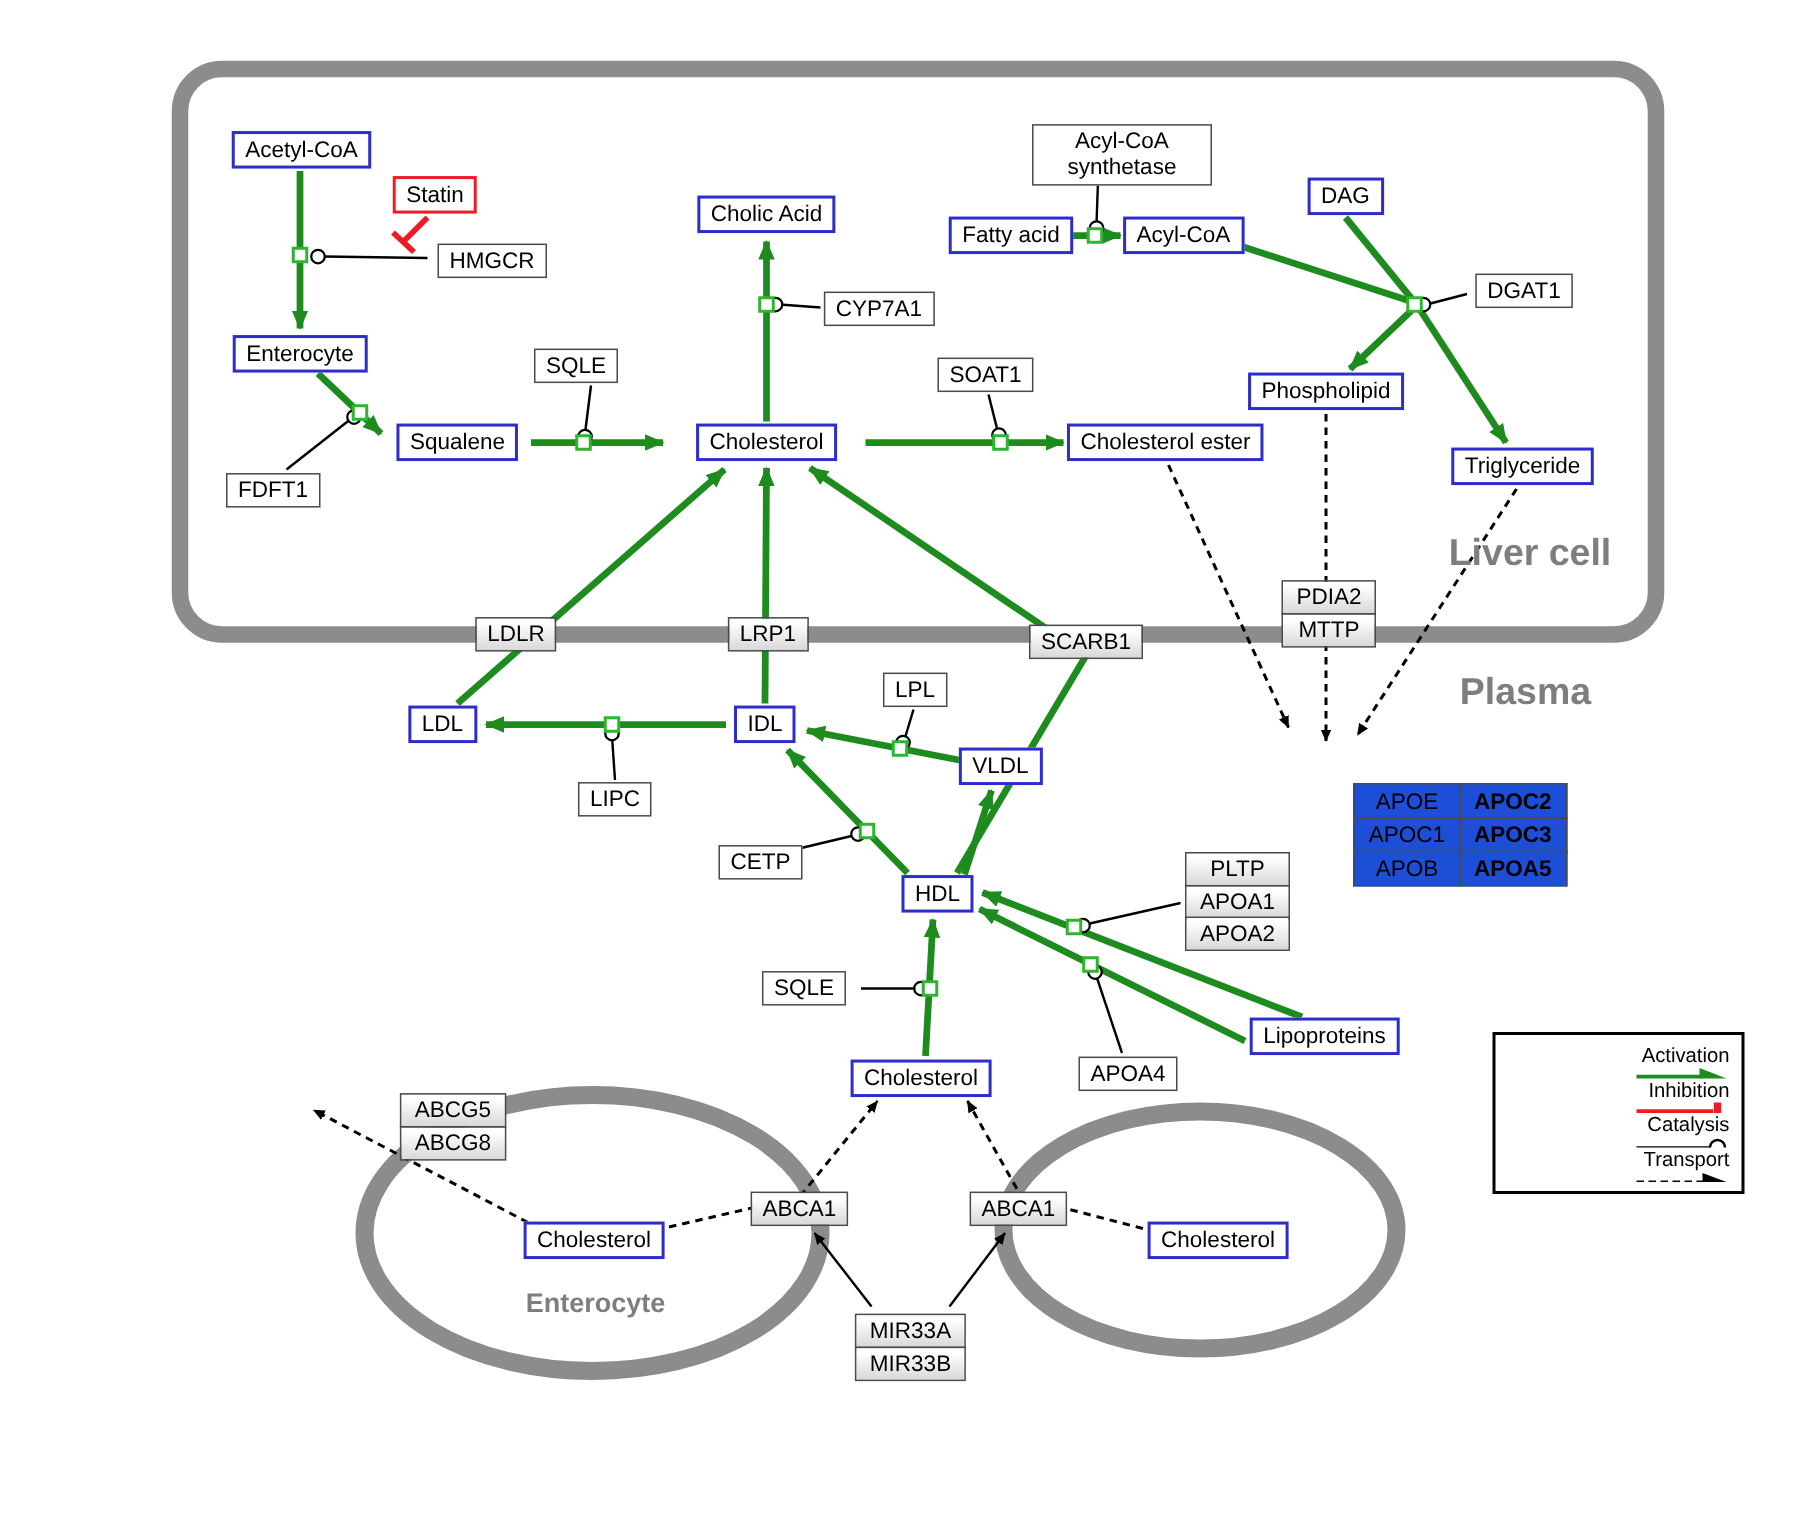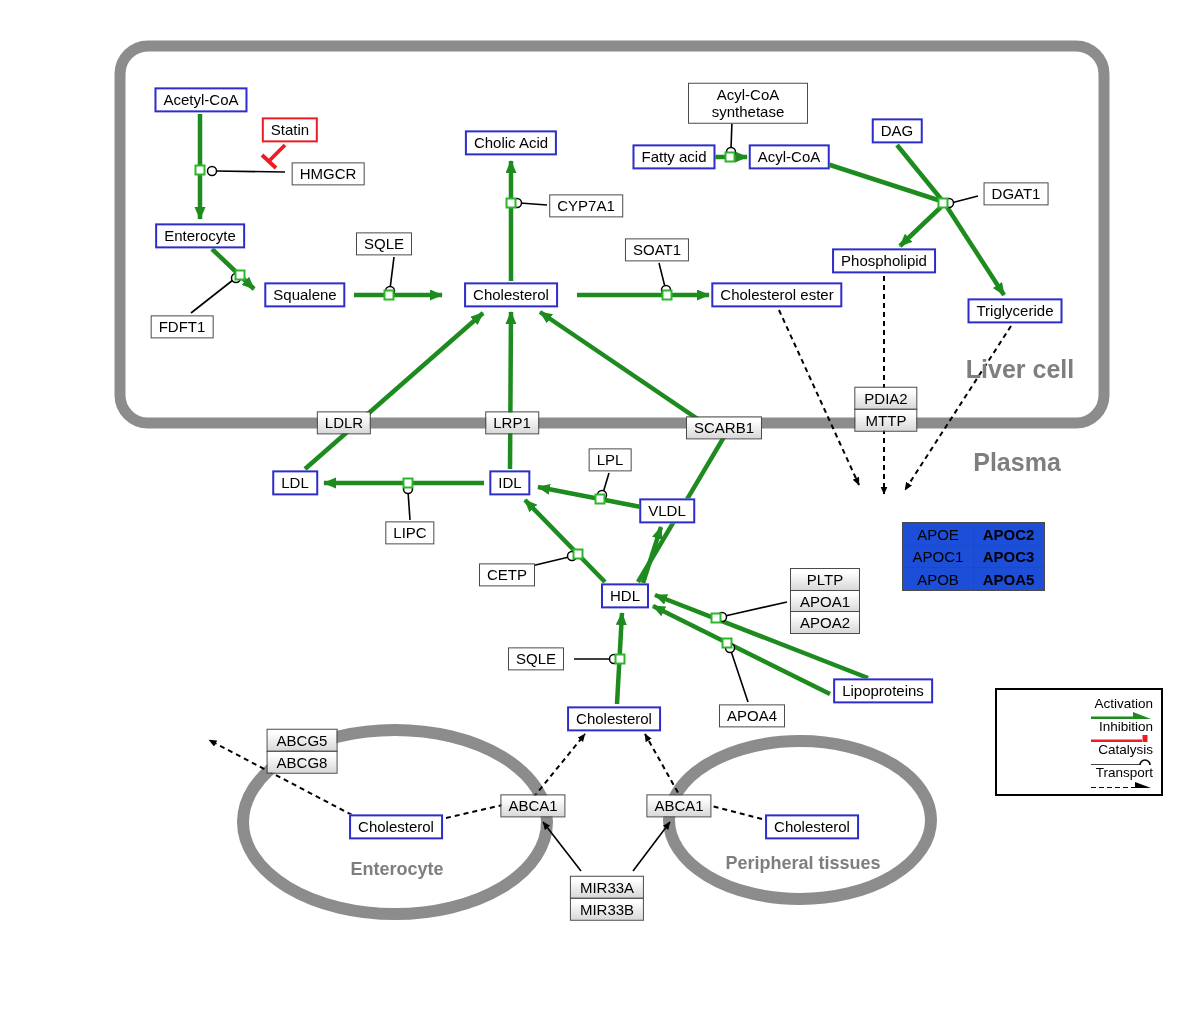--- a/index.html
+++ b/index.html
@@ -229,21 +229,20 @@
     <div>MIR33A</div>
     <div>MIR33B</div>
   </div>
 
   <div class="box metab" style="left:396px;top:827px">Cholesterol</div>
   <div class="box metab" style="left:812px;top:827px">Cholesterol</div>
 
   <div class="comp-label" style="left:1020px;top:369px">Liver cell</div>
   <div class="comp-label" style="left:1017px;top:462px">Plasma</div>
   <div class="comp-label small" style="left:397px;top:869px">Enterocyte</div>
-  <div class="comp-label small" style="left:803px;top:863px">Peripheral tissues</div>
 
   <div class="legend">
     <div class="lg-row">
       <span>Activation</span>
       <svg width="64" height="16">
         <line x1="2" y1="8" x2="46" y2="8" style="stroke:var(--activation,#1e8b1e)" stroke-width="5"></line>
         <path d="M44,1 L62,8 L44,15 z" style="fill:var(--activation,#1e8b1e)"></path>
       </svg>
     </div>
     <div class="lg-row">

